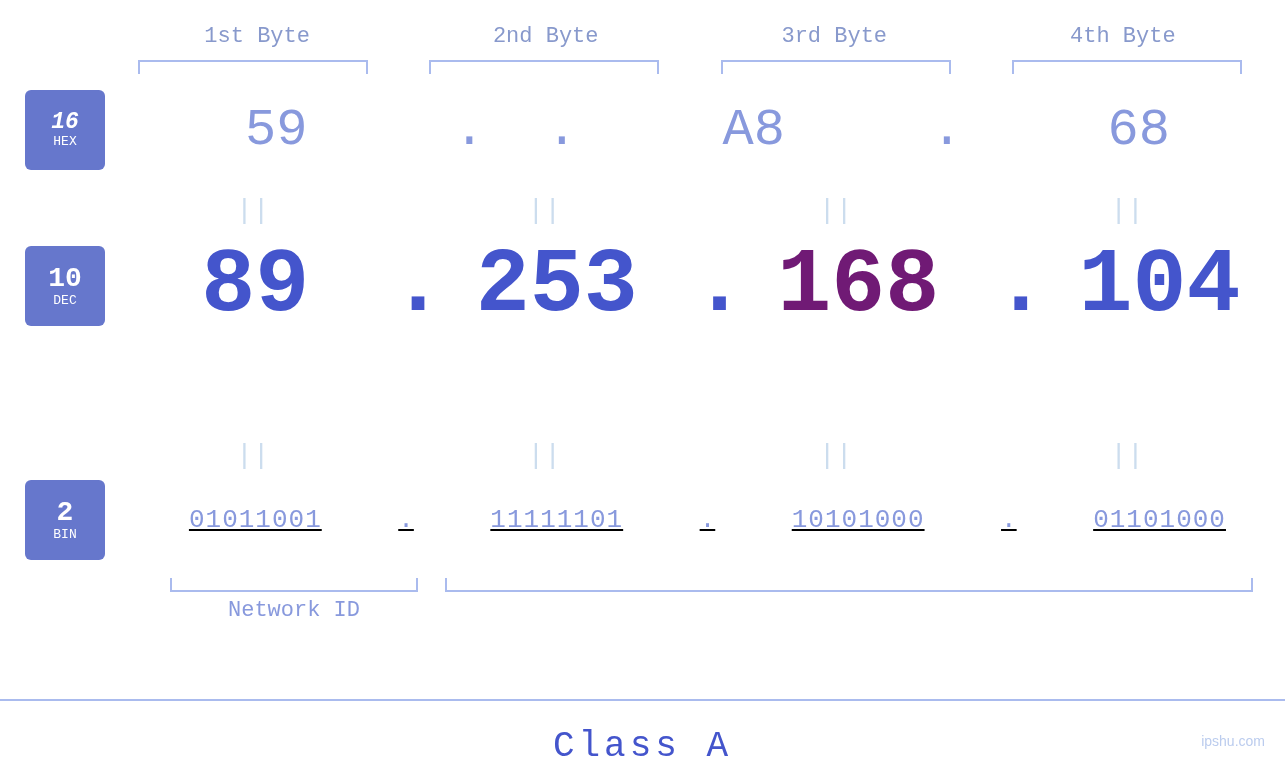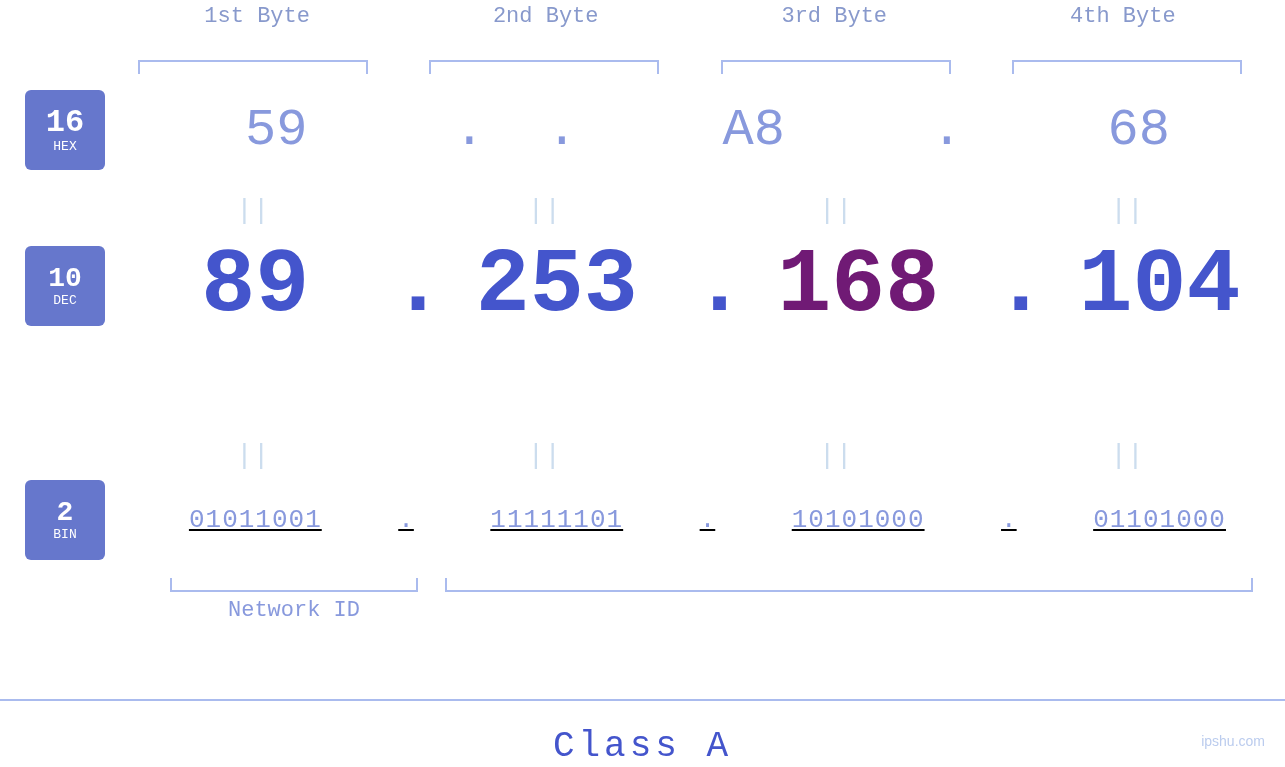--- a/index.html
+++ b/index.html
@@ -20,21 +20,21 @@
       left: 0;
       width: 1285px;
       height: 767px;
     }
   </style>
 </head>
 <body>
 
 <div class="full-layout">
 
-  <div style="position:absolute; top:4px; left:130px; width:1120px; display:flex; justify-content:space-around;">
+  <div style="position:absolute; top:24px; left:130px; width:1120px; display:flex; justify-content:space-around;">
     <div style="width:250px; text-align:center; color:#8899cc; font-size:22px; font-family:'Courier New',monospace;">1st Byte</div>
     <div style="width:30px;"></div>
     <div style="width:250px; text-align:center; color:#8899cc; font-size:22px; font-family:'Courier New',monospace;">2nd Byte</div>
     <div style="width:30px;"></div>
     <div style="width:250px; text-align:center; color:#8899cc; font-size:22px; font-family:'Courier New',monospace;">3rd Byte</div>
     <div style="width:30px;"></div>
     <div style="width:250px; text-align:center; color:#8899cc; font-size:22px; font-family:'Courier New',monospace;">4th Byte</div>
   </div>
 
   <div style="position:absolute; top:60px; left:130px; width:1120px; display:flex; justify-content:space-around; align-items:flex-start;">
@@ -43,21 +43,21 @@
     <div style="width:230px; height:14px; border-top:2px solid #aabbee; border-left:2px solid #aabbee; border-right:2px solid #aabbee;"></div>
     <div style="width:30px;"></div>
     <div style="width:230px; height:14px; border-top:2px solid #aabbee; border-left:2px solid #aabbee; border-right:2px solid #aabbee;"></div>
     <div style="width:30px;"></div>
     <div style="width:230px; height:14px; border-top:2px solid #aabbee; border-left:2px solid #aabbee; border-right:2px solid #aabbee;"></div>
   </div>
 
   <div style="position:absolute; top:90px; left:0; width:1285px; display:flex; align-items:center;">
     <div style="width:130px; display:flex; justify-content:center;">
       <div style="background:#6677cc; color:white; border-radius:6px; width:80px; height:80px; display:flex; flex-direction:column; align-items:center; justify-content:center;">
-        <span style="font-size:32px; font-weight:bold; line-height:1;">16</span>
+        <span style="font-size:23px; font-weight:bold; line-height:1;font-style:italic;">16</span>
         <span style="font-size:13px;">HEX</span>
       </div>
     </div>
     <div style="flex:1; display:flex; align-items:center; justify-content:space-around;">
       <div style="width:230px; text-align:center; color:#8899dd; font-size:52px; font-family:'Courier New',monospace;">59</div>
       <div style="width:30px; text-align:center; color:#8899dd; font-size:52px; font-family:'Courier New',monospace;">.</div>
       <div style="width:30px; text-align:center; color:#8899dd; font-size:52px; font-family:'Courier New',monospace;">.</div>
       <div style="width:230px; text-align:center; color:#8899dd; font-size:52px; font-family:'Courier New',monospace;">A8</div>
       <div style="width:30px; text-align:center; color:#8899dd; font-size:52px; font-family:'Courier New',monospace;">.</div>
       <div style="width:230px; text-align:center; color:#8899dd; font-size:52px; font-family:'Courier New',monospace;">68</div>

